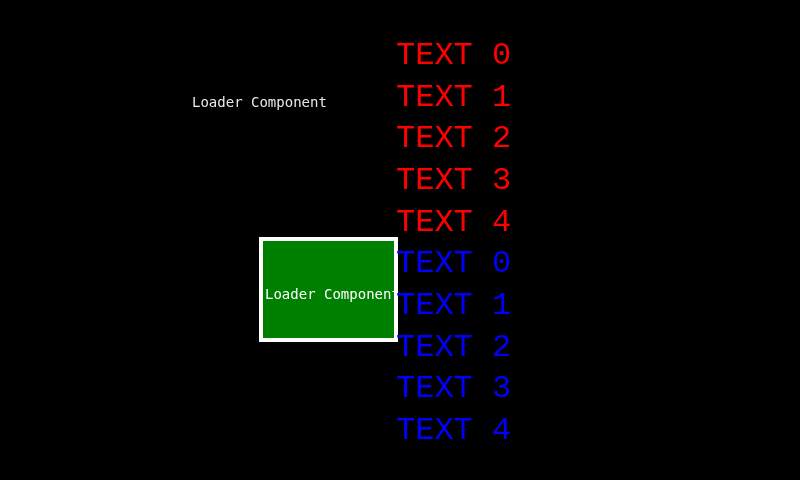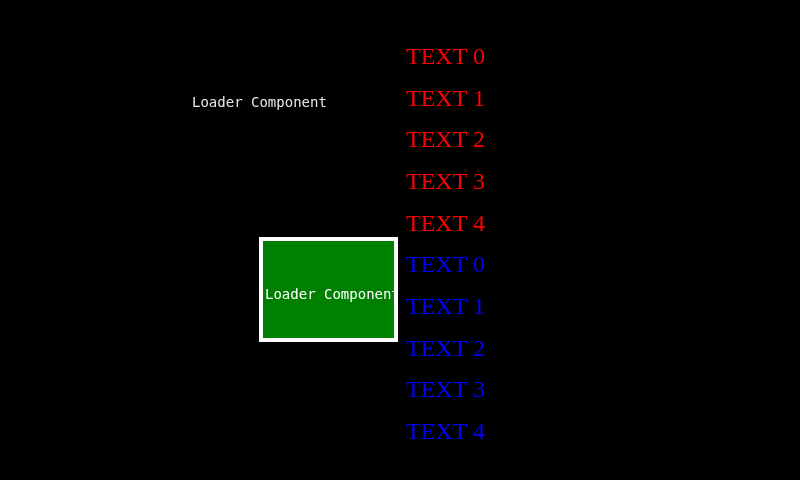--- a/index.html
+++ b/index.html
@@ -13,23 +13,23 @@
     width: 800px;
     height: 480px;
     background: #000000;
     overflow: hidden;
     font-family: "DejaVu Sans Mono", "Liberation Mono", monospace;
   }
 
   
   .text-row {
     position: absolute;
-    left: 406px;
-    font-family: Liberation Serif, serif;
-    font-size: 24px;
+    left: 396px;
+    font-family: Liberation Mono, monospace;
+    font-size: 32px;
     line-height: 32px;
     white-space: pre;
     letter-spacing: 0px;
   }
   .text-row.red  { color: #ff0000; }
   .text-row.blue { color: #0000ff; }
 
   
   .loader-label {
     position: absolute;

